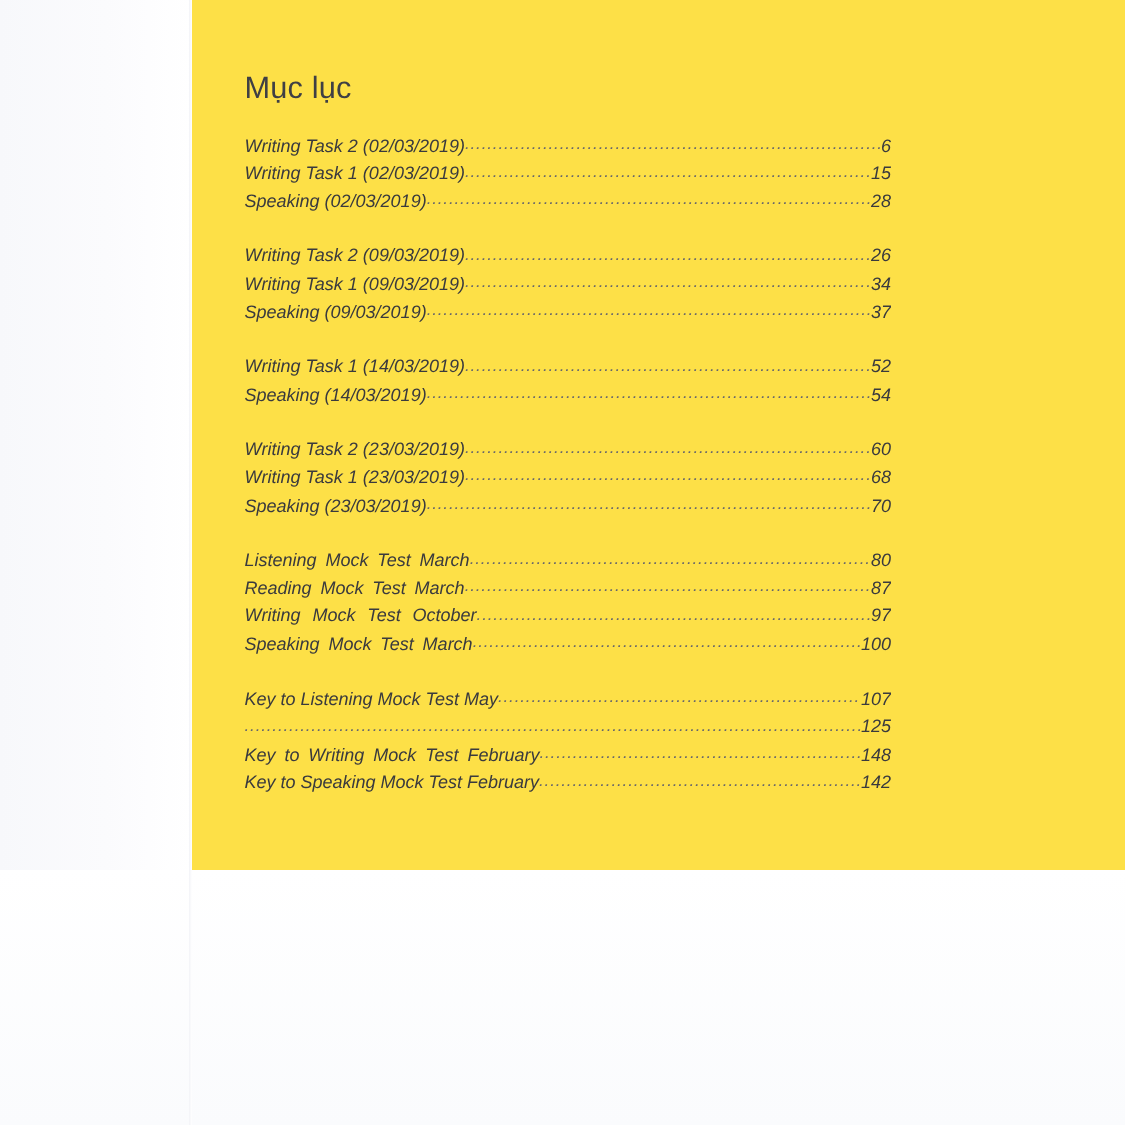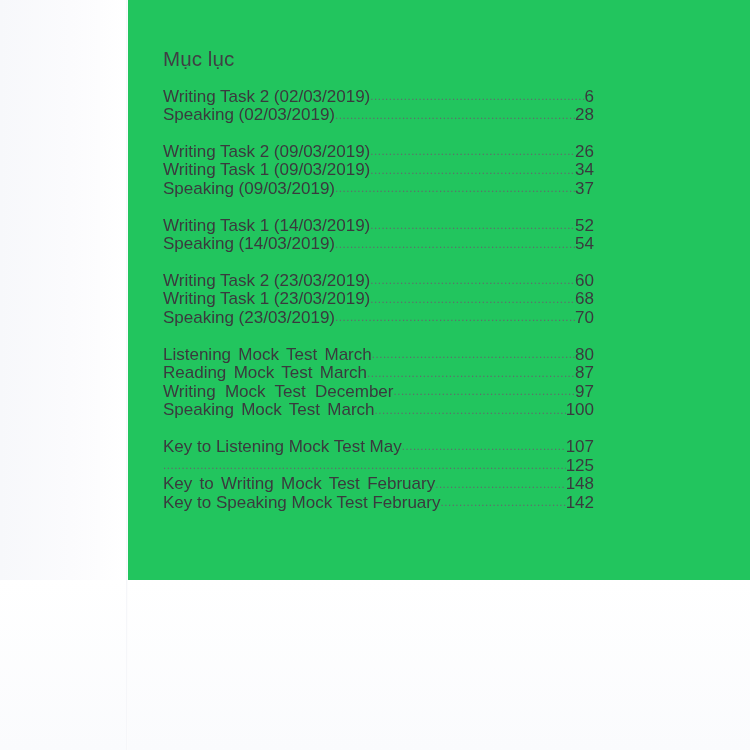--- a/index.html
+++ b/index.html
@@ -14,21 +14,21 @@
     overflow: hidden;
   }
 
   
   #page-sheet {
     position: absolute;
     left: 0;
     top: 0;
     width: 750px;
     height: 750px;
-    background: #22c55e;
+    background: #fde047;
   }
 
   
   #page-tint-left {
     position: absolute;
     left: 0;
     top: 0;
     width: 128px;
     height: 750px;
     background: linear-gradient(to right, #f7f8fb 0%, #fbfbfd 55%, #ffffff 100%);
@@ -74,24 +74,25 @@
   .toc-group:last-child {
     margin-bottom: 0;
   }
 
   
   .toc-row {
     display: flex;
     align-items: flex-end;
     width: 100%;
     height: 18.6px;
-    font-size: 17px;
+    font-size: 12px;
     color: #3a3a3e;
     white-space: nowrap;
     overflow: hidden;
+    font-style: italic;
   }
 
   .toc-label {
     flex: 0 0 auto;
     line-height: 16px;
     color: #3a3a3e;
   }
 
   
   .toc-row.spread .toc-label {
@@ -138,20 +139,25 @@
     <h1 id="toc-title">Mục lục</h1>
 
     <div id="toc-groups">
         <div class="toc-group">
           <div class="toc-row">
             <span class="toc-label">Writing Task 2 (02/03/2019)</span>
             <span class="toc-leader"></span>
             <span class="toc-page">6</span>
           </div>
           <div class="toc-row">
+            <span class="toc-label">Writing Task 1 (02/03/2019)</span>
+            <span class="toc-leader"></span>
+            <span class="toc-page">15</span>
+          </div>
+          <div class="toc-row">
             <span class="toc-label">Speaking  (02/03/2019)</span>
             <span class="toc-leader"></span>
             <span class="toc-page">28</span>
           </div>
         </div>
         <div class="toc-group">
           <div class="toc-row">
             <span class="toc-label">Writing Task 2 (09/03/2019)</span>
             <span class="toc-leader"></span>
             <span class="toc-page">26</span>
@@ -201,21 +207,21 @@
             <span class="toc-label">Listening Mock Test March</span>
             <span class="toc-leader"></span>
             <span class="toc-page">80</span>
           </div>
           <div class="toc-row spread-sm">
             <span class="toc-label">Reading Mock Test March</span>
             <span class="toc-leader"></span>
             <span class="toc-page">87</span>
           </div>
           <div class="toc-row spread">
-            <span class="toc-label">Writing Mock Test December</span>
+            <span class="toc-label">Writing Mock Test October</span>
             <span class="toc-leader"></span>
             <span class="toc-page">97</span>
           </div>
           <div class="toc-row spread-sm">
             <span class="toc-label">Speaking Mock Test March</span>
             <span class="toc-leader"></span>
             <span class="toc-page">100</span>
           </div>
         </div>
         <div class="toc-group">

